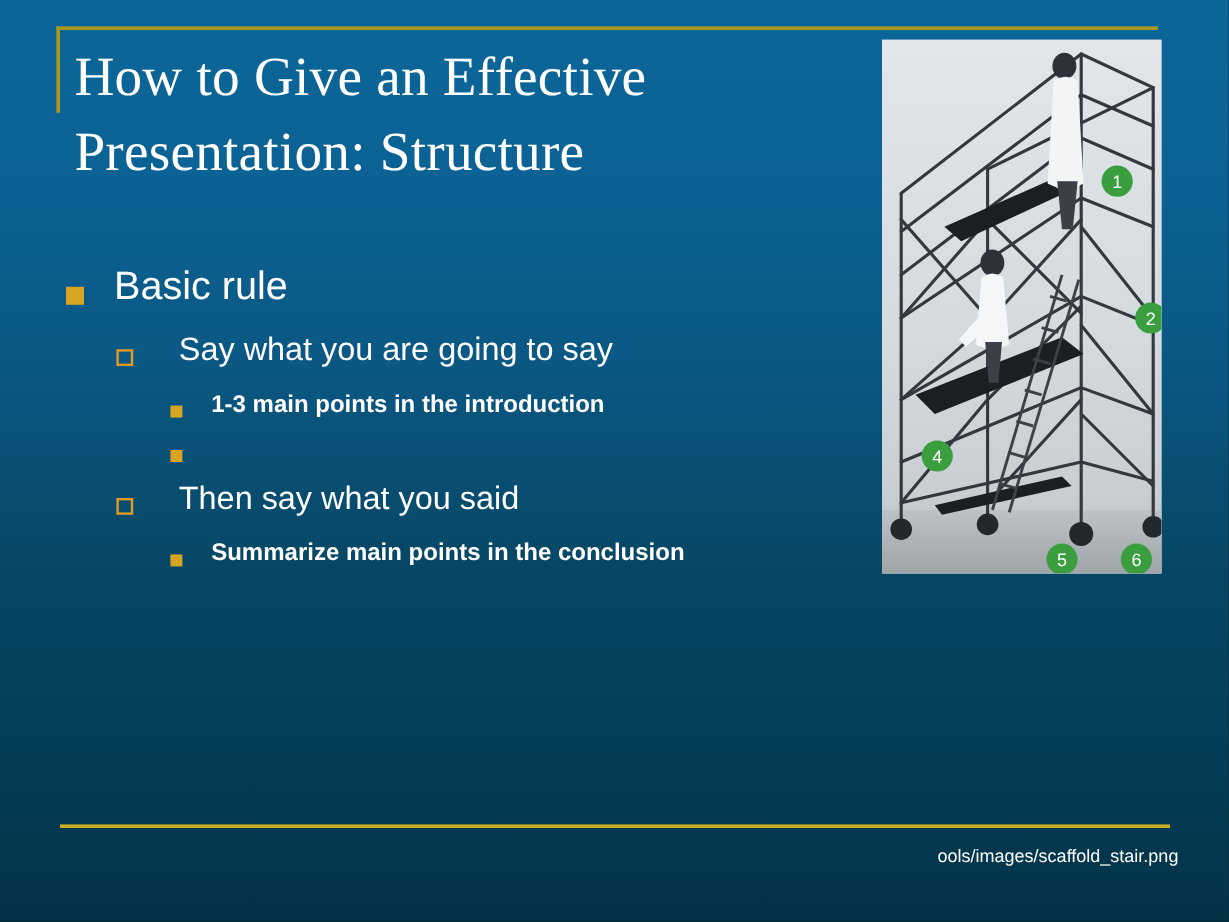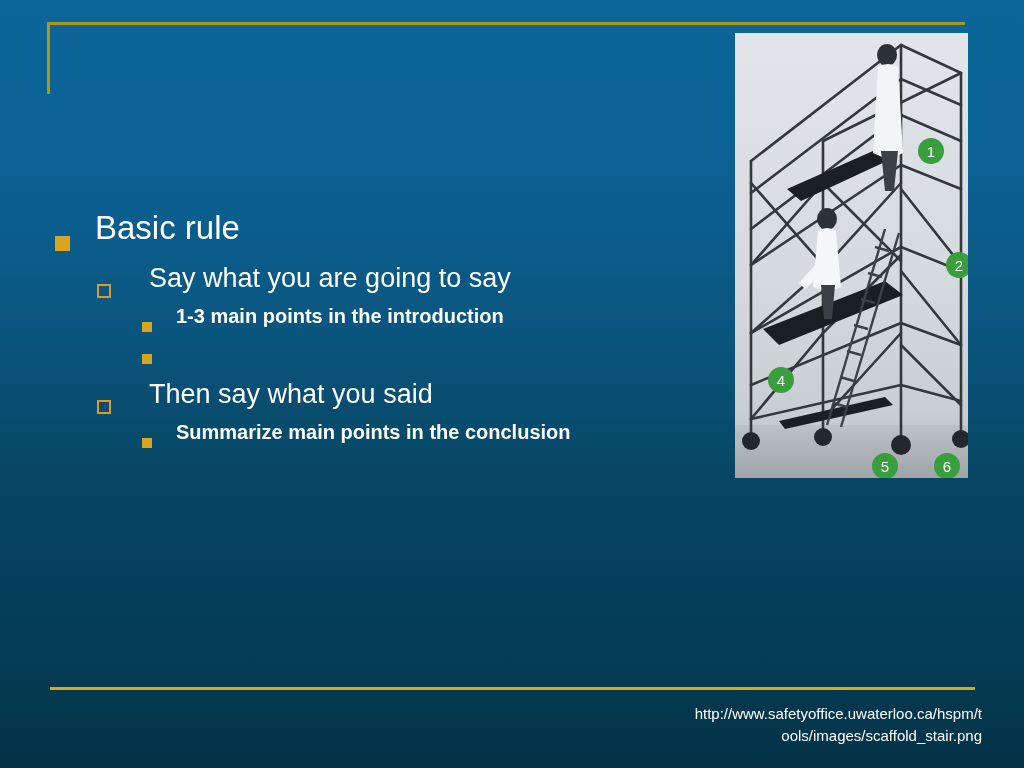--- a/index.html
+++ b/index.html
@@ -65,22 +65,23 @@
   }
 
   
   #body {
     position:absolute;
     left:55px; top:205px;
     width:660px;
   }
   .row {
     display:flex;
-    align-items:flex-end;
+    align-items:center;
     color:#ffffff;
+    margin-top:10px;
   }
   .bullet {
     flex:0 0 auto;
     display:inline-block;
   }
   .txt { display:inline-block; white-space:nowrap; }
 
   
   .lvl1 { margin-bottom:7px; }
   .lvl1 .bullet {
@@ -133,20 +134,24 @@
 </style>
 </head>
 <body>
 
 <div id="slide">
 
   <div class="gold-top-rule"></div>
   <div class="gold-corner-v"></div>
   <div class="gold-bottom-rule"></div>
 
+  <div id="title">
+    <div>How to Give an Effective</div>
+    <div>Presentation: Structure</div>
+  </div>
 
   <div id="body">
 
     <div class="row lvl1">
       <span class="bullet"></span>
       <span class="txt">Basic rule</span>
     </div>
 
     <div class="row lvl2">
       <span class="bullet"></span>
@@ -288,17 +293,16 @@
         </g>
         <g>
           <circle cx="212" cy="433" r="13" fill="#3a9e3f"></circle>
           <text x="212" y="439" font-family="Liberation Sans, sans-serif" font-size="15" fill="#ffffff" text-anchor="middle">6</text>
         </g>
       </g>
     </svg>
   </div>
 
   <div id="source">
-    <span>http://www.safetyoffice.uwaterloo.ca/hspm/t</span>
     <span>ools/images/scaffold_stair.png</span>
   </div>
 
 </div>
 
 </body></html>

